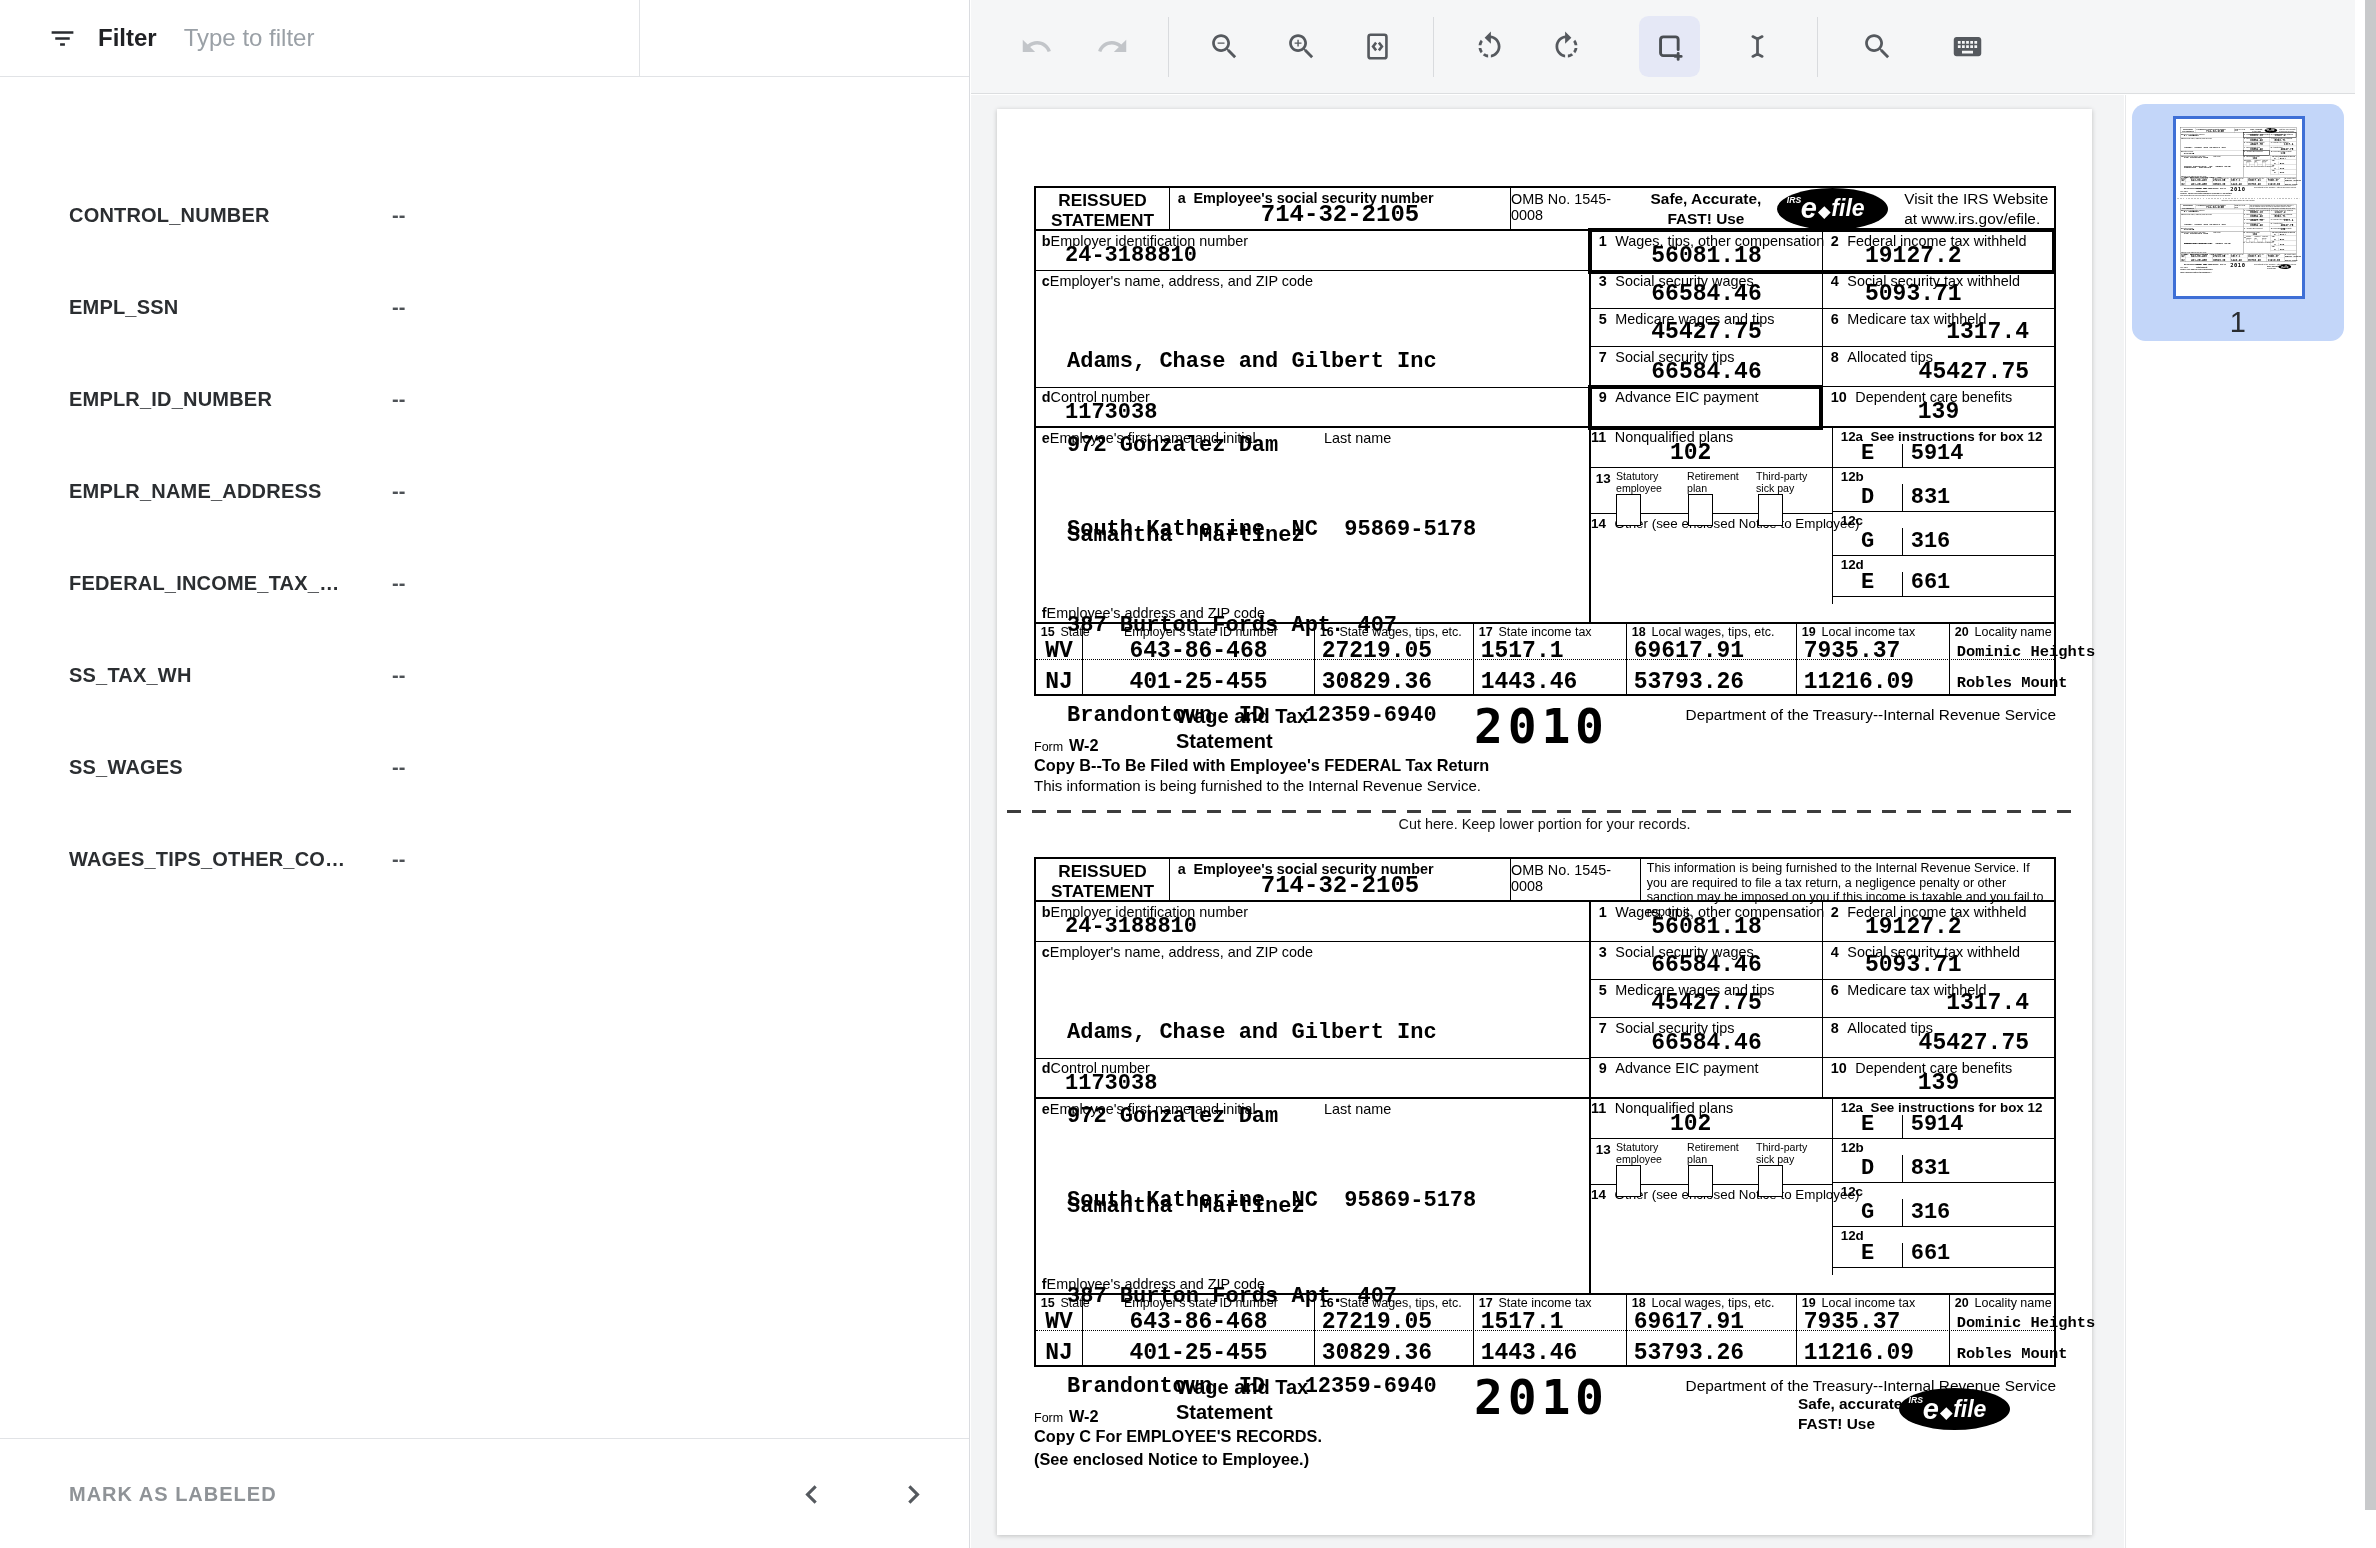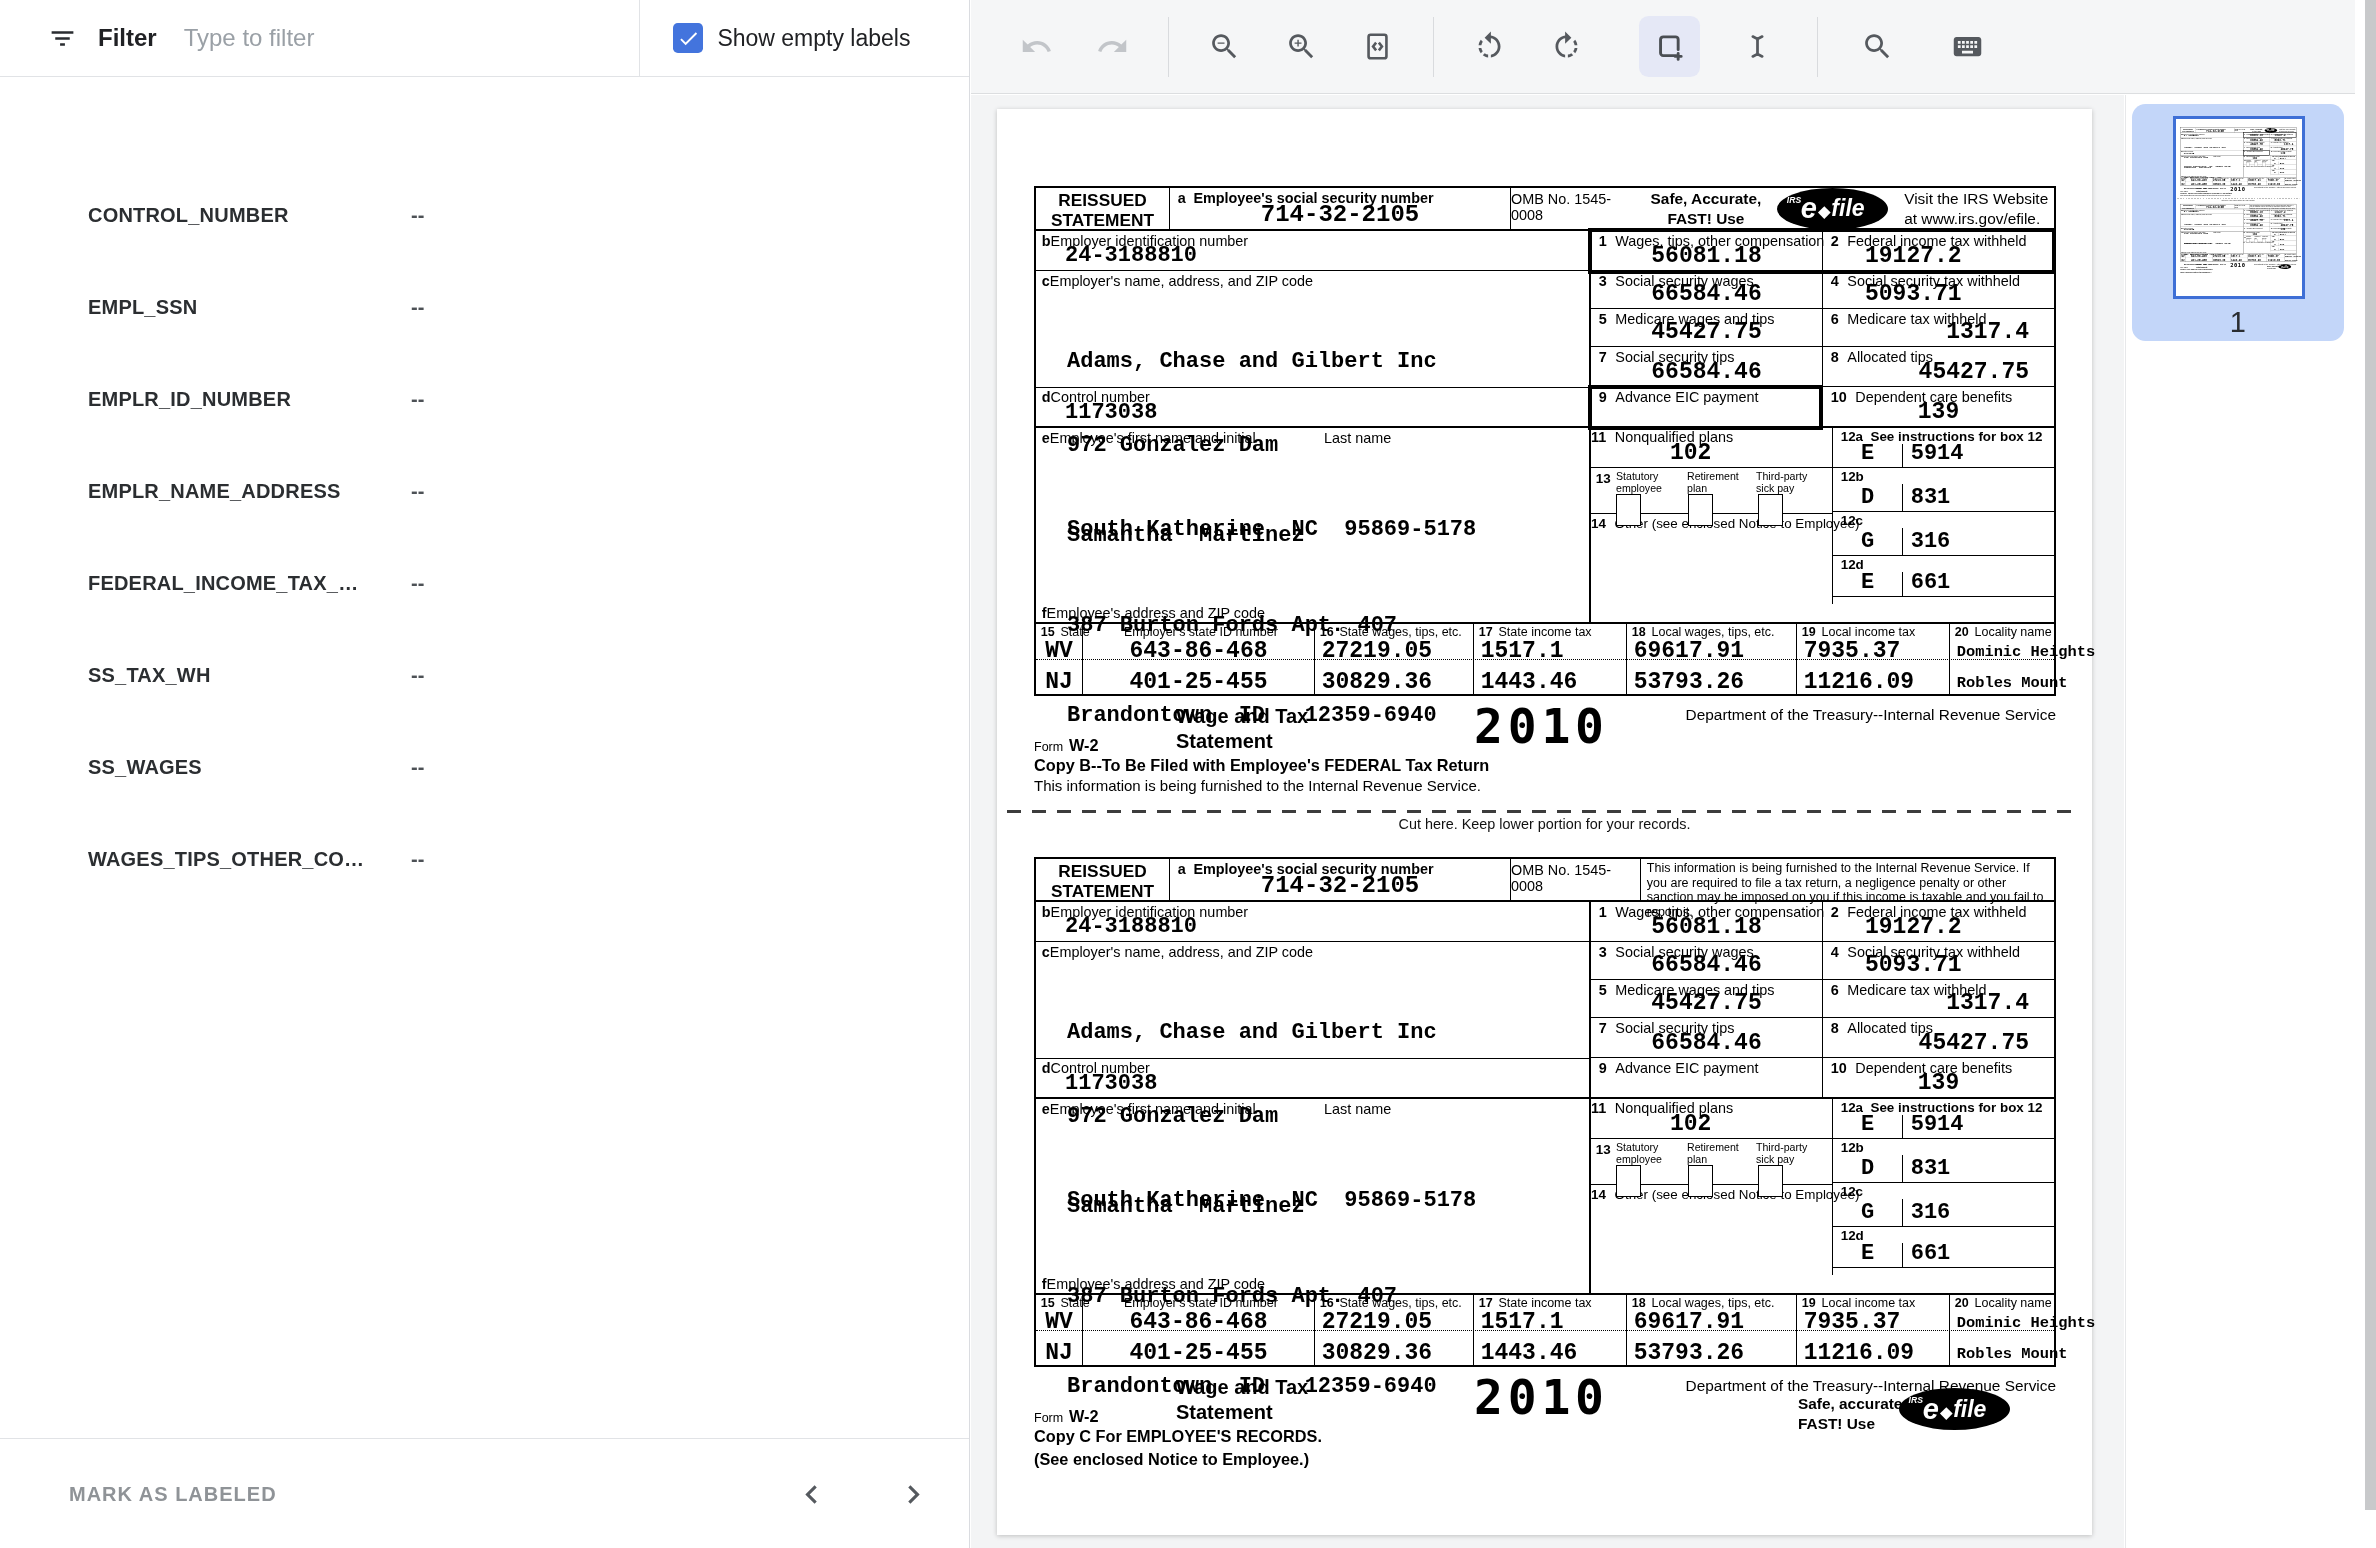--- a/index.html
+++ b/index.html
@@ -16,21 +16,21 @@
   .lp-title { margin-left:38px; font-size:29px; color:#1f2124; }
   .lp-filter { height:77px; border-bottom:1px solid #e1e3e6; display:flex; align-items:stretch; }
   .lpf-left { width:640px; border-right:1px solid #e1e3e6; display:flex; align-items:center; }
   .lpf-left .f-ic { margin-left:48px; }
   .lpf-label { margin-left:21px; font-size:24px; font-weight:700; color:#202124; }
   .lpf-input { margin-left:27px; flex:1; border:none; outline:none; font-size:24px; color:#202124; font-family:"Liberation Sans",sans-serif; background:transparent; }
   .lpf-input::placeholder { color:#9aa0a6; }
   .lpf-right { flex:1; display:flex; align-items:center; }
   .cbx { width:30px; height:30px; margin-left:33px; background:#4374dd; border-radius:4.8px; display:flex; align-items:center; justify-content:center; cursor:pointer; }
   .cbx-label { margin-left:14.4px; font-size:23px; color:#202124; }
-  .lp-list { position:absolute; top:171px; left:0; right:0; bottom:111px; overflow:hidden;padding-left:19px; }
+  .lp-list { position:absolute; top:171px; left:0; right:0; bottom:111px; overflow:hidden; }
   .lp-item { height:92px; padding:33px 0 0 69px; position:relative; cursor:pointer; }
   .lp-item .lname { font-size:20px; font-weight:700; letter-spacing:0.2px; color:#2b2e31; }
   .lp-item .lval { position:absolute; left:392px; top:33px; font-size:20px; font-weight:700; color:#4d5156; }
   .lp-footer { position:absolute; left:0; right:0; bottom:0; height:111px; border-top:1px solid #e1e3e6; background:#fff; display:flex; align-items:center; }
   .mark-btn { margin-left:69px; font-size:20px; font-weight:700; letter-spacing:1px; color:#8f9397; cursor:pointer; }
   .nav-btns { margin-left:auto; margin-right:35px; display:flex; gap:60px; }
   .nav-btn { width:42px; height:42px; display:flex; align-items:center; justify-content:center; cursor:pointer; }
 
   
   .toolbar { position:absolute; left:971px; top:0; width:1384px; height:94px; background:#f5f6f7; border-bottom:1px solid #dcdee0; display:flex; align-items:center; }
@@ -165,30 +165,20 @@
   <div class="lp-filter">
     <div class="lpf-left">
       <span class="f-ic">
         <svg class="ic" style="fill:#2a2d31" width="29" height="29" viewBox="0 0 24 24">
             <path d="M10 18h4v-2h-4v2zM3 6v2h18V6H3zm3 7h12v-2H6v2z"></path>
           </svg>
       </span>
       <span class="lpf-label">Filter</span>
       <input class="lpf-input" type="text" placeholder="Type to filter" style="">
     </div>
-    <div class="lpf-right">
-      <div class="cbx">
-        <span>
-          <svg width="23" height="23" viewBox="0 0 24 24" style="fill:#fff">
-              <path d="M9 16.17L4.83 12l-1.42 1.41L9 19 21 7l-1.41-1.41z"></path>
-            </svg>
-        </span>
-      </div>
-      <span class="cbx-label">Show empty labels</span>
-    </div>
   </div>
   <div class="lp-list">
     <div class="lp-item">
       <span class="lname">CONTROL_NUMBER</span>
       <span class="lval">--</span>
     </div>
     <div class="lp-item">
       <span class="lname">EMPL_SSN</span>
       <span class="lval">--</span>
     </div>

